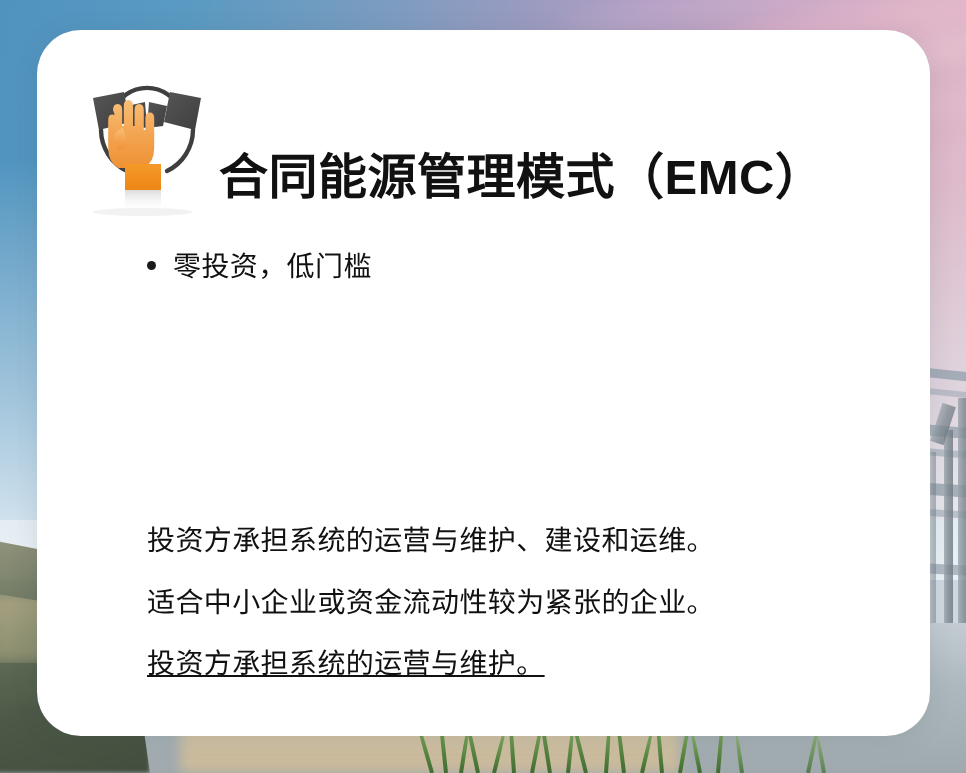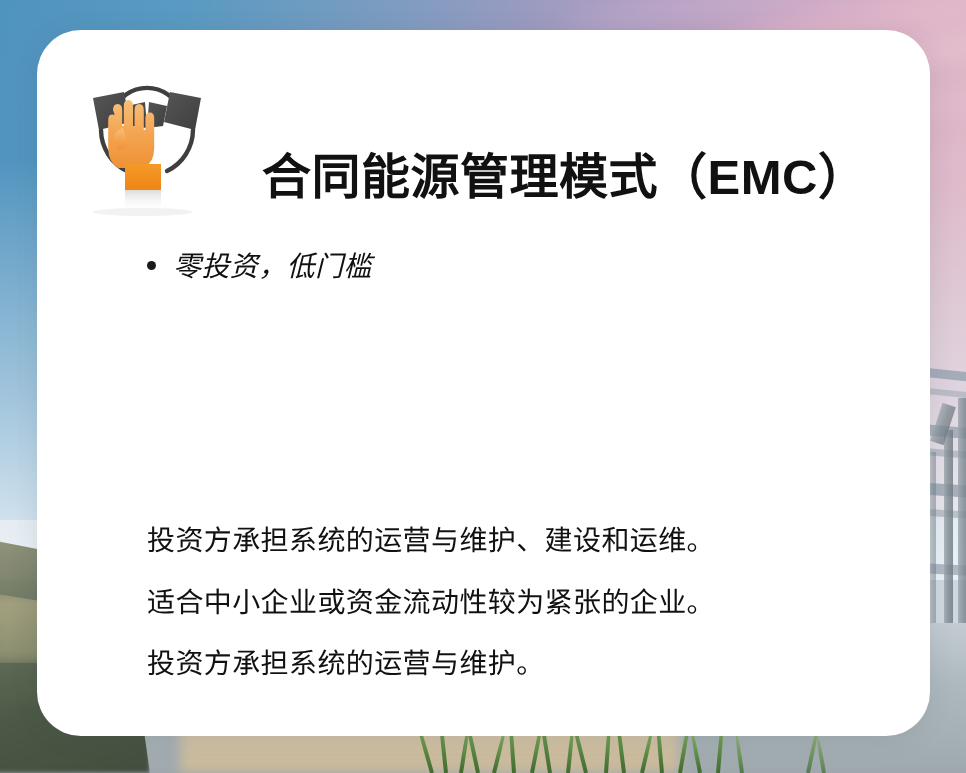--- a/index.html
+++ b/index.html
@@ -86,42 +86,42 @@
   }
 
   
   .header{position:absolute;left:0;top:0;width:100%;height:190px;}
   .logo{position:absolute;left:46px;top:36px;width:128px;height:150px;}
   .logo svg{display:block;}
 
   .title{
     position:absolute;left:182px;top:90px;
     font-size:49px;line-height:1;font-weight:700;color:#111;
-    letter-spacing:.5px;white-space:nowrap;margin-left:43px;
-  }
-
-  
-  .bullets{position:absolute;left:110px;top:220px;width:760px;font-style:italic;}
+    letter-spacing:.5px;white-space:nowrap;
+  }
+
+  
+  .bullets{position:absolute;left:110px;top:220px;width:760px;}
   .bullet-row{display:flex;align-items:flex-start;margin-bottom:24px;}
   .bullet-dot{
     flex:0 0 auto;width:9px;height:9px;border-radius:50%;
     background:#1a1a1a;margin-top:11px;margin-right:17px;
   }
   .bullet-text{
     font-size:28px;line-height:1.18;color:#111;font-weight:500;
     letter-spacing:.4px;
   }
 
   
   .paras{position:absolute;left:110px;top:466px;width:760px;}
   .para-line{
     font-size:28px;line-height:1.2;color:#111;font-weight:500;
     letter-spacing:.4px;margin-bottom:28px;white-space:nowrap;
   }
-  .para-line:last-child{margin-bottom:8px;}
+  .para-line:last-child{margin-bottom:8px;text-decoration:underline;}
 </style>
 </head>
 <body>
 
 <div class="stage">
 
   <div class="bg">
     <div class="bg-sky"></div>
     <div class="cloud c5"></div>
     <div class="cloud c1"></div>

